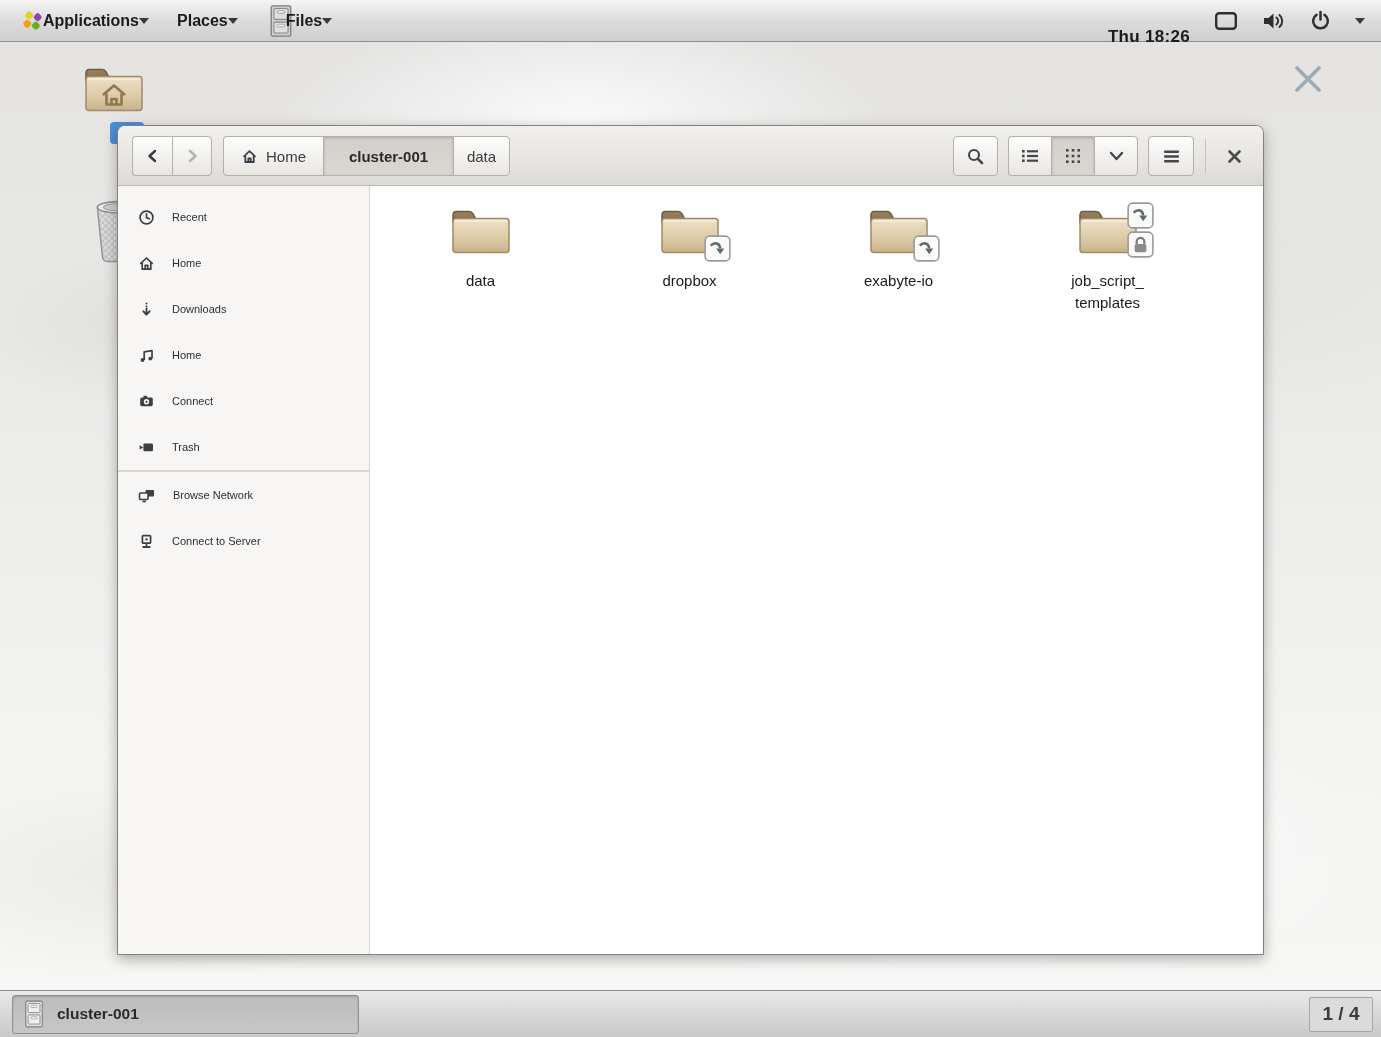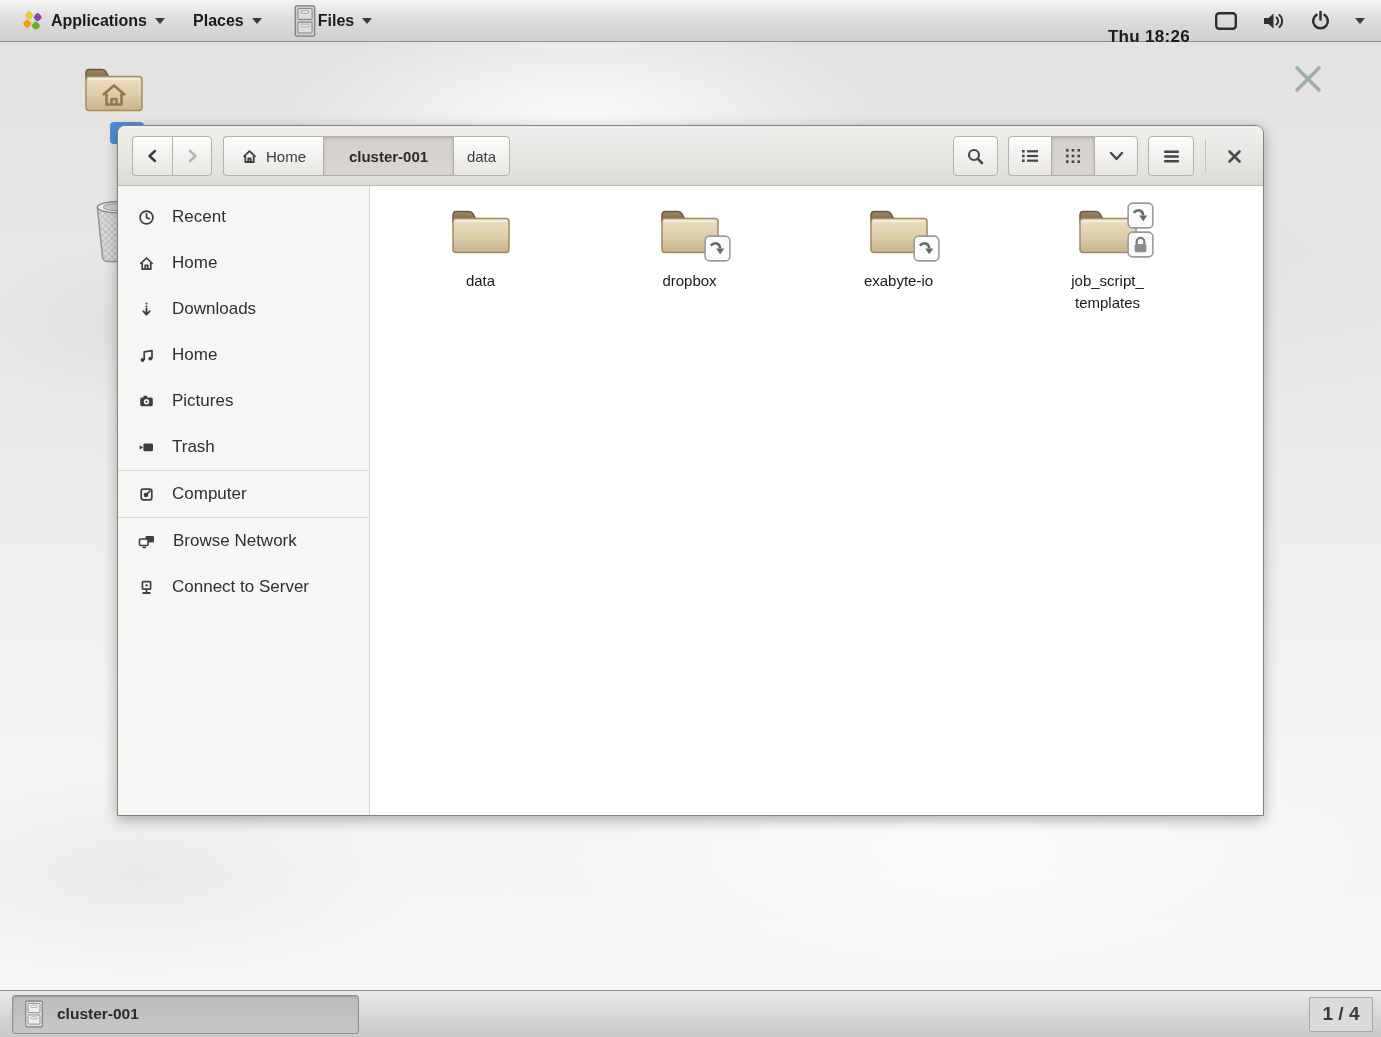--- a/index.html
+++ b/index.html
@@ -16,39 +16,39 @@
       radial-gradient(ellipse 500px 200px at 85% 25%, rgba(224,223,221,.55), transparent 70%),
       radial-gradient(ellipse 600px 220px at 70% 85%, rgba(255,255,255,.7), transparent 70%),
       radial-gradient(ellipse 400px 150px at 10% 88%, rgba(226,225,223,.5), transparent 70%);
     pointer-events:none; }
 
   
   .topbar { position:absolute; top:0; left:0; right:0; height:42px; z-index:30;
     background:linear-gradient(180deg,#f4f4f4 0%,#dcdcdc 50%,#cfcfcf 100%);
     border-bottom:1px solid #8f8f8f; display:flex; align-items:center; padding:0 12px;
     color:#1b1b1b; font-weight:700; font-size:16px; }
-  .menu { display:flex; align-items:center; gap:8px; padding:0 10px; height:100%; cursor:default; }
+  .menu { display:flex; align-items:center; gap:0; padding:0 10px; height:100%; cursor:default; }
   .menu.places { margin-left:8px; }
   .menu.files  { margin-left:10px; }
   .caret-down { width:0; height:0; border-left:5px solid transparent; border-right:5px solid transparent;
     border-top:6px solid #3a3a3a; display:inline-block; }
   .topbar-right { margin-left:auto; display:flex; align-items:center; gap:24px; padding-right:4px; }
   .clock { font-size:17px; letter-spacing:.3px;margin-top:32px; }
 
   
   .desk-icon { position:absolute; z-index:1; width:90px; text-align:center; }
   .desk-home { left:82px; top:64px; }
   .desk-trash { left:82px; top:198px; }
   .desk-label-sel { display:inline-block; margin-top:6px; background:#4a90d9; color:#fff;
     font-size:15px; padding:2px 9px 3px; border-radius:4px; }
   .desk-label { display:inline-block; margin-top:6px; color:#3a3a3a; font-size:15px; }
   .desk-x { position:absolute; left:1293px; top:62px; z-index:1; }
 
   
-  .window { position:absolute; left:117px; top:125px; width:1147px; height:691px; z-index:10;
+  .window { position:absolute; left:117px; top:125px; width:1147px; height:830px; z-index:10;
     background:#fff; border:1px solid #86817a; border-radius:8px 8px 0 0;
     box-shadow:0 4px 14px rgba(0,0,0,.30); }
   .toolbar { position:relative; height:60px; border-radius:7px 7px 0 0;
     background:linear-gradient(180deg,#f1f0ee 0%,#e4e2df 70%,#dbd9d5 100%);
     border-bottom:1px solid #bcb8b2; }
   .btn { display:flex; align-items:center; justify-content:center; height:40px;
     background:linear-gradient(180deg,#fdfdfc 0%,#f0efed 60%,#e8e6e3 100%);
     border:1px solid #b5b1aa; border-radius:4px; color:#3c3c3c; cursor:default; }
   .btn.pressed { background:linear-gradient(180deg,#d3d0cb 0%,#dad7d2 100%);
     box-shadow:inset 0 1px 3px rgba(0,0,0,.18); }
@@ -67,21 +67,21 @@
   .b-list,.b-grid { width:43px; }
   .b-viewopts { width:44px; }
   .b-menu { position:absolute; left:1030px; top:10px; width:46px; }
   .tb-sep { position:absolute; left:1087px; top:13px; width:1px; height:34px; background:#c6c2bc; }
   .b-close { position:absolute; left:1099px; top:13px; width:34px; height:34px;
     display:flex; align-items:center; justify-content:center; background:none; border:none; }
 
   .win-body { position:absolute; top:60px; bottom:0; left:0; right:0; display:flex; }
   .sidebar { width:252px; background:#f7f6f5; border-right:1px solid #d8d4cf; padding-top:8px; }
   .side-item { height:46px; display:flex; align-items:center; gap:17px; padding-left:20px;
-    font-size:17px; color:#2c3033; cursor:default; }
+    font-size:11px; color:#2c3033; cursor:default; }
   .side-sep { height:1px; background:#dbd7d2; margin:0; }
   .side-item svg { flex:0 0 auto; }
 
   .mainpane { flex:1; background:#fff; display:flex; align-items:flex-start; padding:20px 0 0 6px; }
   .file-cell { width:209px; text-align:center; cursor:default; }
   .thumb { position:relative; width:64px; height:54px; margin:0 auto; }
   .folder-svg { width:64px; height:52px; display:block; }
   .emblem { position:absolute; width:27px; height:27px; }
   .em-br { right:-9px; bottom:-2px; }
   .em-tr { right:-14px; top:-4px; }
@@ -326,40 +326,32 @@
           </svg>
           <span class="side-label">Home</span>
         </div>
         <div class="side-item">
           <svg width="17" height="17" viewBox="0 0 17 17">
             <rect x="5.5" y="2.8" width="3.6" height="2.2" fill="#3b4045"></rect>
             <rect x="2.2" y="4.4" width="12.6" height="8.8" rx="1.6" fill="#3b4045"></rect>
             <circle cx="8.5" cy="8.8" r="2.7" fill="#f7f6f5"></circle>
             <circle cx="8.5" cy="8.8" r="1.1" fill="#3b4045"></circle>
           </svg>
-          <span class="side-label">Pictures</span>
+          <span class="side-label">Connect</span>
         </div>
         <div class="side-item">
           <svg width="17" height="17" viewBox="0 0 17 17">
             <polygon points="1.6,6.2 5.2,8.4 1.6,10.6" fill="#3b4045"></polygon>
             <rect x="5.4" y="4.6" width="9.6" height="7.6" rx="1.2" fill="#3b4045"></rect>
           </svg>
           <span class="side-label">Trash</span>
         </div>
 
         <div class="side-sep"></div>
 
-        <div class="side-item">
-          <svg width="17" height="17" viewBox="0 0 17 17">
-            <rect x="3.2" y="3.2" width="10.6" height="10.6" rx="2" fill="none" stroke="#3b4045" stroke-width="1.7"></rect>
-            <circle cx="8" cy="9" r="2.3" fill="#3b4045"></circle>
-            <path d="M9.4,7.6 L12,5" stroke="#3b4045" stroke-width="1.7" stroke-linecap="round"></path>
-          </svg>
-          <span class="side-label">Computer</span>
-        </div>
 
         <div class="side-sep"></div>
 
         <div class="side-item">
           <svg width="18" height="17" viewBox="0 0 18 17">
             <rect x="7.5" y="3" width="8.5" height="6.5" rx="1" fill="#3b4045"></rect>
             <rect x="1.5" y="6" width="8.5" height="6.5" rx="1" fill="#f7f6f5" stroke="#3b4045" stroke-width="1.6"></rect>
             <path d="M4.5,14.4 h3.5" stroke="#3b4045" stroke-width="1.6"></path>
           </svg>
           <span class="side-label">Browse Network</span>

